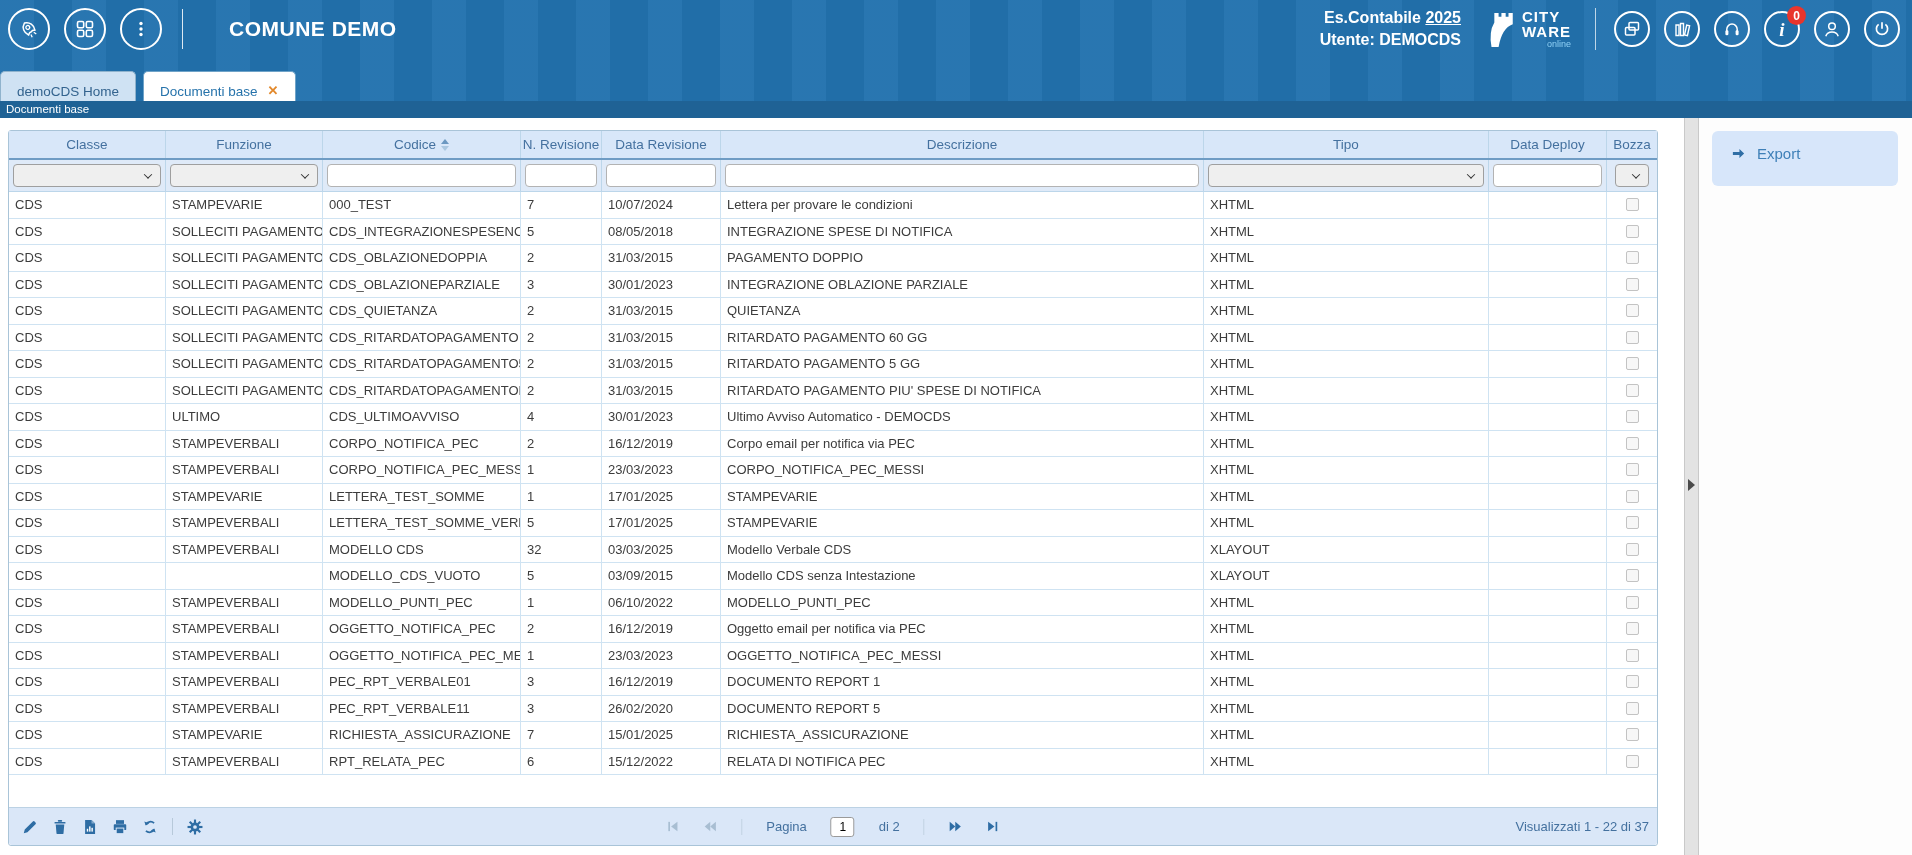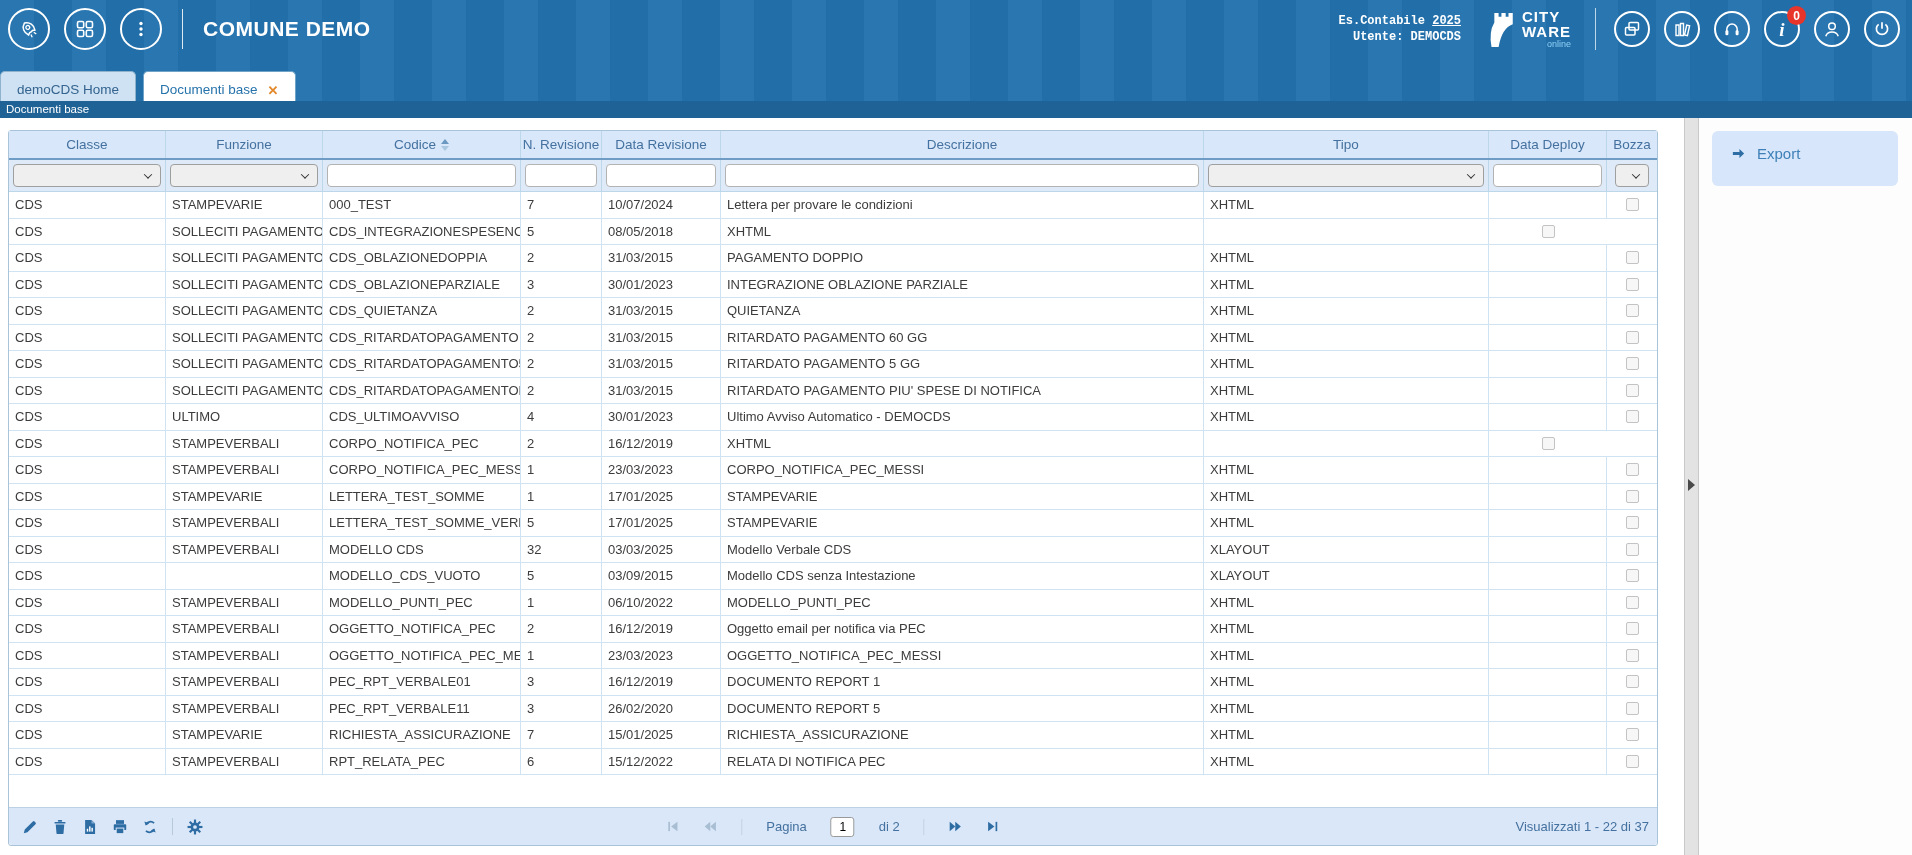--- a/index.html
+++ b/index.html
@@ -6,38 +6,38 @@
   html,body { width:1912px; height:855px; overflow:hidden; font-family:"Liberation Sans", sans-serif; background:#fff; }
 
   
   .topbar { height:58px; background:#2272ae;
     background-image:repeating-linear-gradient(90deg, rgba(255,255,255,.03) 0 34px, rgba(0,0,0,.035) 34px 72px);
     display:flex; align-items:center; color:#fff; }
   .tb-left { display:flex; align-items:center; gap:14px; padding-left:8px; }
   .cicon { width:42px; height:42px; border:2px solid #fff; border-radius:50%; display:flex; align-items:center; justify-content:center; cursor:pointer; flex:none; }
   .cicon svg { display:block; }
   .vdiv { width:1px; height:40px; background:rgba(255,255,255,.85); margin:0 6px; }
-  .app-title { font-size:21px; font-weight:bold; letter-spacing:.5px; white-space:nowrap; }
+  .app-title { font-size:21px; font-weight:bold; letter-spacing:.5px; margin-left:26px; white-space:nowrap; }
   .tb-right { margin-left:auto; display:flex; align-items:center; gap:14px; padding-right:12px; }
-  .ctx { text-align:right; font-size:12px; font-weight:bold; line-height:1.35; white-space:nowrap;font-family:Liberation Mono, monospace; }
+  .ctx { text-align:right; font-size:16px; font-weight:bold; line-height:1.35; white-space:nowrap; }
   .ctx .year { text-decoration:underline; cursor:pointer; }
   .logo { display:flex; align-items:center; gap:5px; margin-left:8px; }
   .logo-text { line-height:1; }
   .logo-text .l1,.logo-text .l2 { font-size:15px; font-weight:bold; letter-spacing:1px; }
   .logo-text .l3 { font-size:9px; color:#8fd0f5; text-align:right; margin-top:1px; }
   .logo-div { width:1px; height:42px; background:rgba(255,255,255,.7); margin:0 4px 0 10px; }
   .hicon { width:36px; height:36px; border:2px solid #fff; border-radius:50%; display:flex; align-items:center; justify-content:center; cursor:pointer; position:relative; flex:none; }
   .badge { position:absolute; top:-7px; right:-8px; min-width:19px; height:19px; background:#e8352c; color:#fff; border-radius:50%; font-size:12px; font-weight:bold; display:flex; align-items:center; justify-content:center; }
   .i-glyph { font-family:"Liberation Serif", serif; font-style:italic; font-weight:bold; font-size:19px; color:#fff; line-height:1; }
 
   
   .tabstrip { height:43px; background:#2272ae;
     background-image:repeating-linear-gradient(90deg, rgba(255,255,255,.03) 0 34px, rgba(0,0,0,.035) 34px 72px);
     display:flex; align-items:flex-end; padding-left:0; }
-  .tab { height:30px; display:flex; align-items:flex-end; gap:10px; padding:4px 16px; font-size:13.5px; border:1px solid #8fb3cd; border-bottom:none; border-radius:5px 5px 0 0; background:#cfe2f3; color:#33638e; cursor:pointer; margin-right:7px; white-space:nowrap; }
+  .tab { height:30px; display:flex; align-items:flex-start; gap:10px; padding:12px 16px; font-size:13.5px; border:1px solid #8fb3cd; border-bottom:none; border-radius:5px 5px 0 0; background:#cfe2f3; color:#33638e; cursor:pointer; margin-right:7px; white-space:nowrap; }
   .tab.active { background:#fff; color:#2673ab; border-color:#6fa3c8; }
   .tab-close { color:#e2882b; font-weight:bold; font-size:13px; cursor:pointer; line-height:1; }
 
   
   .breadcrumb { height:17px; background:#1f6295; color:#fff; font-size:11.5px; line-height:17px; padding-left:6px; }
 
   
   .content { height:737px; display:flex; background:#fff; }
   .main { width:1684px; flex:none; padding:12px 0 0 8px; }
   .splitter { width:15px; flex:none; background:#e3e3e3; border-left:1px solid #c9c9c9; border-right:1px solid #c9c9c9; position:relative; cursor:col-resize; }
@@ -277,20 +277,21 @@
             <div class="gcell bozza">
               <span class="cb"></span>
             </div>
           </div>
           <div class="grow gridcols">
             <div class="gcell">CDS</div>
             <div class="gcell">SOLLECITI PAGAMENTO</div>
             <div class="gcell">CDS_INTEGRAZIONESPESENOTIFICA</div>
             <div class="gcell">5</div>
             <div class="gcell">08/05/2018</div>
+            <div class="gcell">INTEGRAZIONE SPESE DI NOTIFICA</div>
             <div class="gcell">XHTML</div>
             <div class="gcell"></div>
             <div class="gcell bozza">
               <span class="cb"></span>
             </div>
           </div>
           <div class="grow gridcols">
             <div class="gcell">CDS</div>
             <div class="gcell">SOLLECITI PAGAMENTO</div>
             <div class="gcell">CDS_OBLAZIONEDOPPIA</div>
@@ -380,20 +381,21 @@
             <div class="gcell bozza">
               <span class="cb"></span>
             </div>
           </div>
           <div class="grow gridcols">
             <div class="gcell">CDS</div>
             <div class="gcell">STAMPEVERBALI</div>
             <div class="gcell">CORPO_NOTIFICA_PEC</div>
             <div class="gcell">2</div>
             <div class="gcell">16/12/2019</div>
+            <div class="gcell">Corpo email per notifica via PEC</div>
             <div class="gcell">XHTML</div>
             <div class="gcell"></div>
             <div class="gcell bozza">
               <span class="cb"></span>
             </div>
           </div>
           <div class="grow gridcols">
             <div class="gcell">CDS</div>
             <div class="gcell">STAMPEVERBALI</div>
             <div class="gcell">CORPO_NOTIFICA_PEC_MESSI</div>

